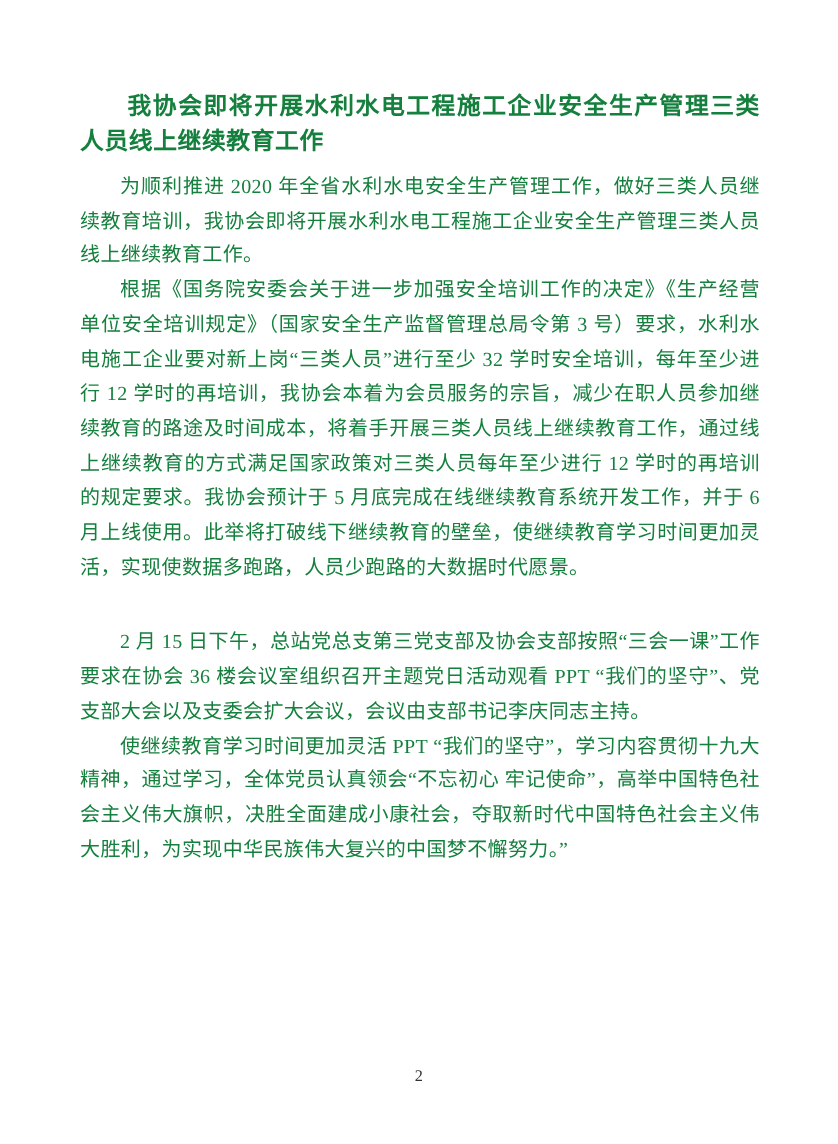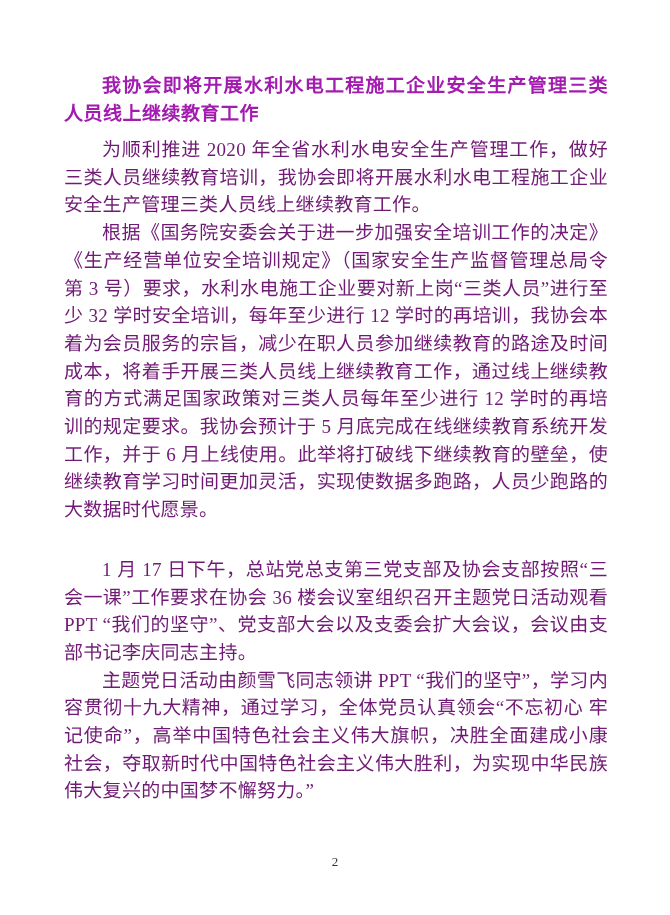--- a/index.html
+++ b/index.html
@@ -20,33 +20,33 @@
     left: 64px;
     top: 72px;
     width: 544px;
   }
   .article-title {
     margin: 0 0 8px 0;
     font-family: "Liberation Sans", "DejaVu Sans", sans-serif;
     font-weight: bold;
     font-size: 19px;
     line-height: 28px;
-    color: #a21caf;
+    color: #15803d;
     text-indent: 2em;
     text-align: justify;
     letter-spacing: 0.5px;
   }
   .article + .article {
     margin-top: 32px;
   }
   .article-paragraph {
     margin: 0;
-    font-size: 19px;
+    font-size: 16px;
     line-height: 27.7px;
-    color: #701a75;
+    color: #15803d;
     text-indent: 2em;
     text-align: justify;
     letter-spacing: 0.3px;
   }
   .footer {
     position: absolute;
     left: 0;
     right: 0;
     top: 852px;
     text-align: center;
@@ -63,22 +63,22 @@
 <div class="page">
   <div class="content">
 
     <article class="article">
       <h2 class="article-title">我协会即将开展水利水电工程施工企业安全生产管理三类人员线上继续教育工作</h2>
       <p class="article-paragraph">为顺利推进 2020 年全省水利水电安全生产管理工作，做好三类人员继续教育培训，我协会即将开展水利水电工程施工企业安全生产管理三类人员线上继续教育工作。</p>
       <p class="article-paragraph">根据《国务院安委会关于进一步加强安全培训工作的决定》《生产经营单位安全培训规定》（国家安全生产监督管理总局令第 3 号）要求，水利水电施工企业要对新上岗“三类人员”进行至少 32 学时安全培训，每年至少进行 12 学时的再培训，我协会本着为会员服务的宗旨，减少在职人员参加继续教育的路途及时间成本，将着手开展三类人员线上继续教育工作，通过线上继续教育的方式满足国家政策对三类人员每年至少进行 12 学时的再培训的规定要求。我协会预计于 5 月底完成在线继续教育系统开发工作，并于 6 月上线使用。此举将打破线下继续教育的壁垒，使继续教育学习时间更加灵活，实现使数据多跑路，人员少跑路的大数据时代愿景。</p>
     </article>
 
     <article class="article">
-      <p class="article-paragraph">1 月 17 日下午，总站党总支第三党支部及协会支部按照“三会一课”工作要求在协会 36 楼会议室组织召开主题党日活动观看 PPT “我们的坚守”、党支部大会以及支委会扩大会议，会议由支部书记李庆同志主持。</p>
-      <p class="article-paragraph">主题党日活动由颜雪飞同志领讲 PPT “我们的坚守”，学习内容贯彻十九大精神，通过学习，全体党员认真领会“不忘初心 牢记使命”，高举中国特色社会主义伟大旗帜，决胜全面建成小康社会，夺取新时代中国特色社会主义伟大胜利，为实现中华民族伟大复兴的中国梦不懈努力。”</p>
+      <p class="article-paragraph">2 月 15 日下午，总站党总支第三党支部及协会支部按照“三会一课”工作要求在协会 36 楼会议室组织召开主题党日活动观看 PPT “我们的坚守”、党支部大会以及支委会扩大会议，会议由支部书记李庆同志主持。</p>
+      <p class="article-paragraph">使继续教育学习时间更加灵活 PPT “我们的坚守”，学习内容贯彻十九大精神，通过学习，全体党员认真领会“不忘初心 牢记使命”，高举中国特色社会主义伟大旗帜，决胜全面建成小康社会，夺取新时代中国特色社会主义伟大胜利，为实现中华民族伟大复兴的中国梦不懈努力。”</p>
     </article>
 
   </div>
 
   <footer class="footer">
     <span class="page-number">2</span>
   </footer>
 </div>
 
 </body></html>

